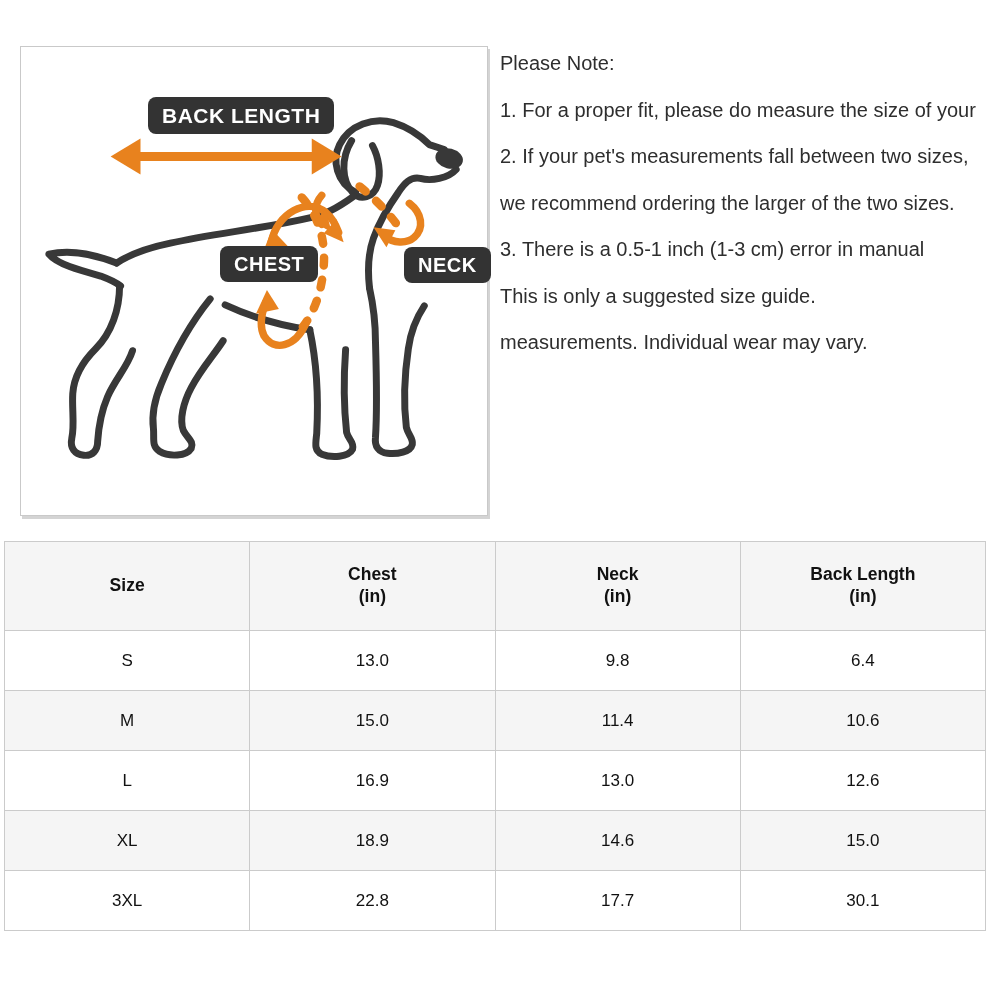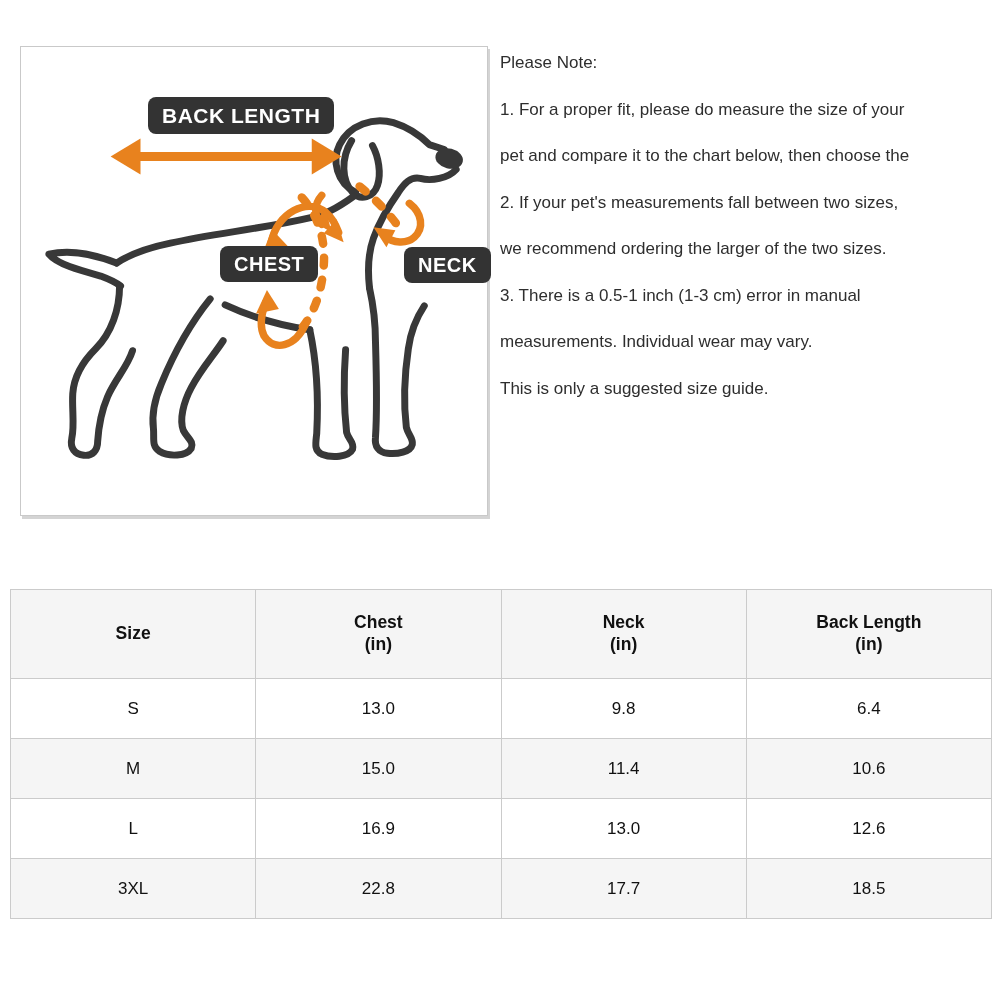--- a/index.html
+++ b/index.html
@@ -19,27 +19,27 @@
     position:absolute;background:#333333;color:#ffffff;
     font-weight:bold;border-radius:8px;text-align:center;
     padding:6px 14px;letter-spacing:0.5px;white-space:nowrap;
   }
   .tag-back{left:127px;top:50px;font-size:21px;line-height:25px;}
   .tag-chest{left:199px;top:199px;font-size:20px;line-height:24px;}
   .tag-neck{left:383px;top:200px;font-size:20px;line-height:24px;}
   
   .notes{
     position:absolute;left:500px;top:40px;width:500px;
-    color:#2e2e2e;font-size:17px;
+    color:#2e2e2e;font-size:20px;
   }
   .note-line{height:46.5px;line-height:46.5px;white-space:nowrap;}
   
   .size-table{
-    position:absolute;left:10px;top:541px;width:982px;
-    border-collapse:collapse;table-layout:fixed;color:#111111;margin-top:48px;
+    position:absolute;left:4px;top:541px;width:982px;
+    border-collapse:collapse;table-layout:fixed;color:#111111;
   }
   .size-table th,.size-table td{
     border:1px solid #cbcbcb;text-align:center;vertical-align:middle;
     padding:0;
   }
   .size-table thead tr{height:89px;background:#f5f5f5;}
   .size-table tbody tr{height:60px;background:#ffffff;}
   .size-table tbody tr:nth-child(even){background:#f5f5f5;}
   .size-table th{font-size:17.5px;font-weight:bold;line-height:1.25;}
   .size-table td{font-size:17px;font-weight:normal;}
@@ -106,26 +106,25 @@
       </g>
     </svg>
     <div class="tag tag-back">BACK LENGTH</div>
     <div class="tag tag-chest">CHEST</div>
     <div class="tag tag-neck">NECK</div>
   </div>
 
   <div class="notes">
     <div class="note-line">Please Note:</div>
     <div class="note-line">1. For a proper fit, please do measure the size of your</div>
-    <div class="note-line">pet and compare it to the chart below, then choose the</div>
     <div class="note-line">2. If your pet's measurements fall between two sizes,</div>
     <div class="note-line">we recommend ordering the larger of the two sizes.</div>
     <div class="note-line">3. There is a 0.5-1 inch (1-3 cm) error in manual</div>
+    <div class="note-line">This is only a suggested size guide.</div>
     <div class="note-line">measurements. Individual wear may vary.</div>
-    <div class="note-line">This is only a suggested size guide.</div>
   </div>
 
   <table class="size-table">
     <thead>
       <tr>
         <th>
           <span class="col-label">Size</span>
 
         </th>
         <th>
@@ -155,21 +154,27 @@
         <td>11.4</td>
         <td>10.6</td>
       </tr>
       <tr>
         <td>L</td>
         <td>16.9</td>
         <td>13.0</td>
         <td>12.6</td>
       </tr>
       <tr>
+        <td>XL</td>
+        <td>18.9</td>
+        <td>14.6</td>
+        <td>15.0</td>
+      </tr>
+      <tr>
         <td>3XL</td>
         <td>22.8</td>
         <td>17.7</td>
-        <td>18.5</td>
+        <td>30.1</td>
       </tr>
     </tbody>
   </table>
 
 </div>
 
 </body></html>

